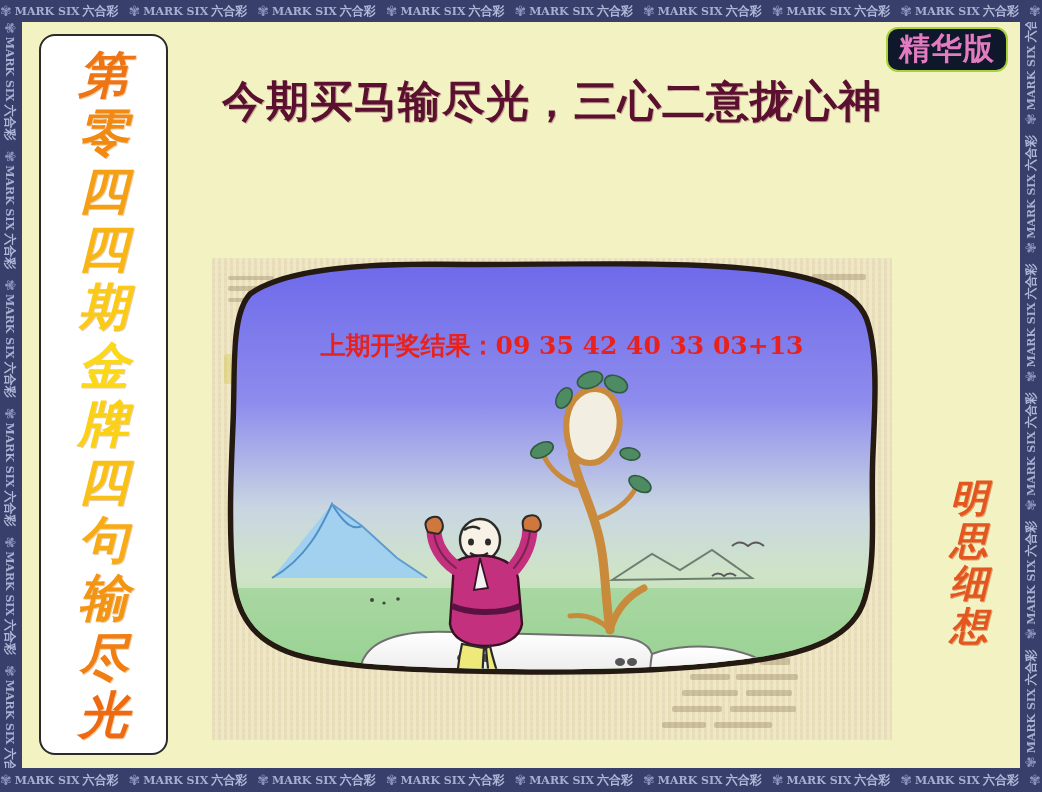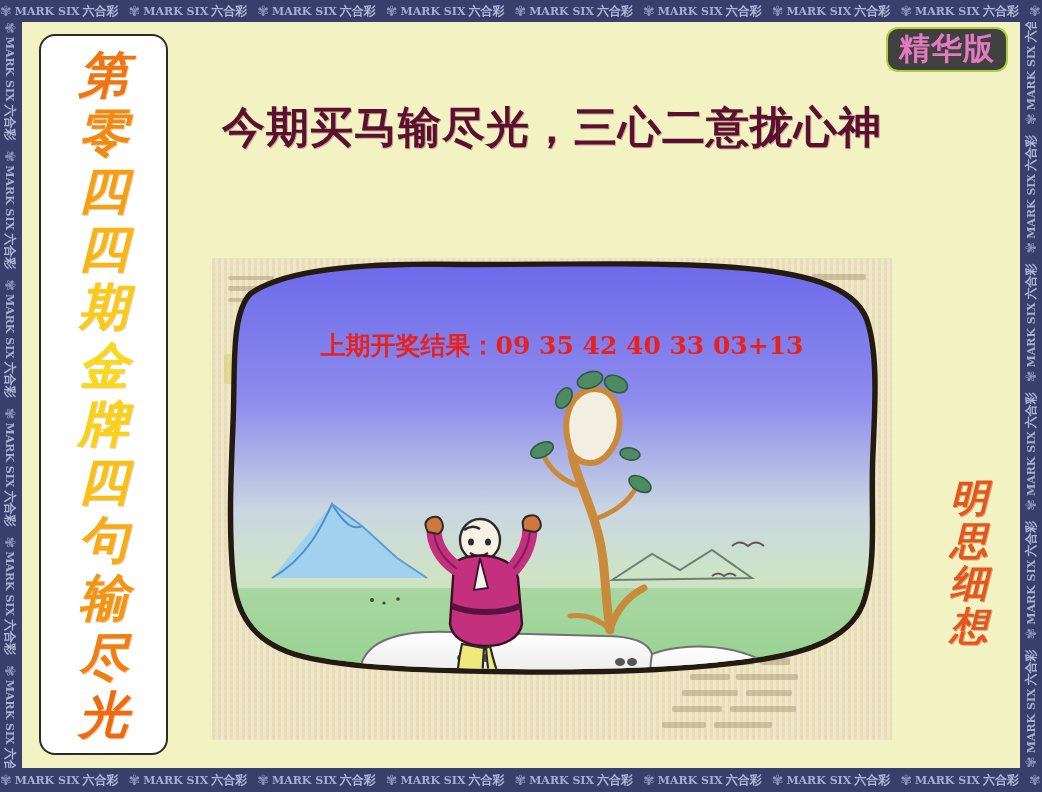--- a/index.html
+++ b/index.html
@@ -143,32 +143,31 @@
   .couplet-line {
     font-family: "DejaVu Sans", "Liberation Sans", sans-serif;
     font-size: 43px;
     font-weight: bold;
     color: #5b1030;
     letter-spacing: 1px;
     line-height: 1.0;
     margin-bottom: 28px;
     text-shadow: 1px 1px 0 rgba(120,40,70,0.35);
     white-space: nowrap;
-    margin-top: 26px;
   }
 
   
   #edition-badge {
     position: absolute;
     right: 12px;
     top: 5px;
     padding: 3px 11px 5px 11px;
     border: 2px solid #a9d13c;
     border-radius: 12px;
-    background: #404040;
+    background: #0f172a;
     font-family: "DejaVu Sans", "Liberation Sans", sans-serif;
     font-size: 31px;
     font-weight: bold;
     color: #e37bc0;
     line-height: 1.05;
     letter-spacing: 1px;
     white-space: nowrap;
   }
 
   

